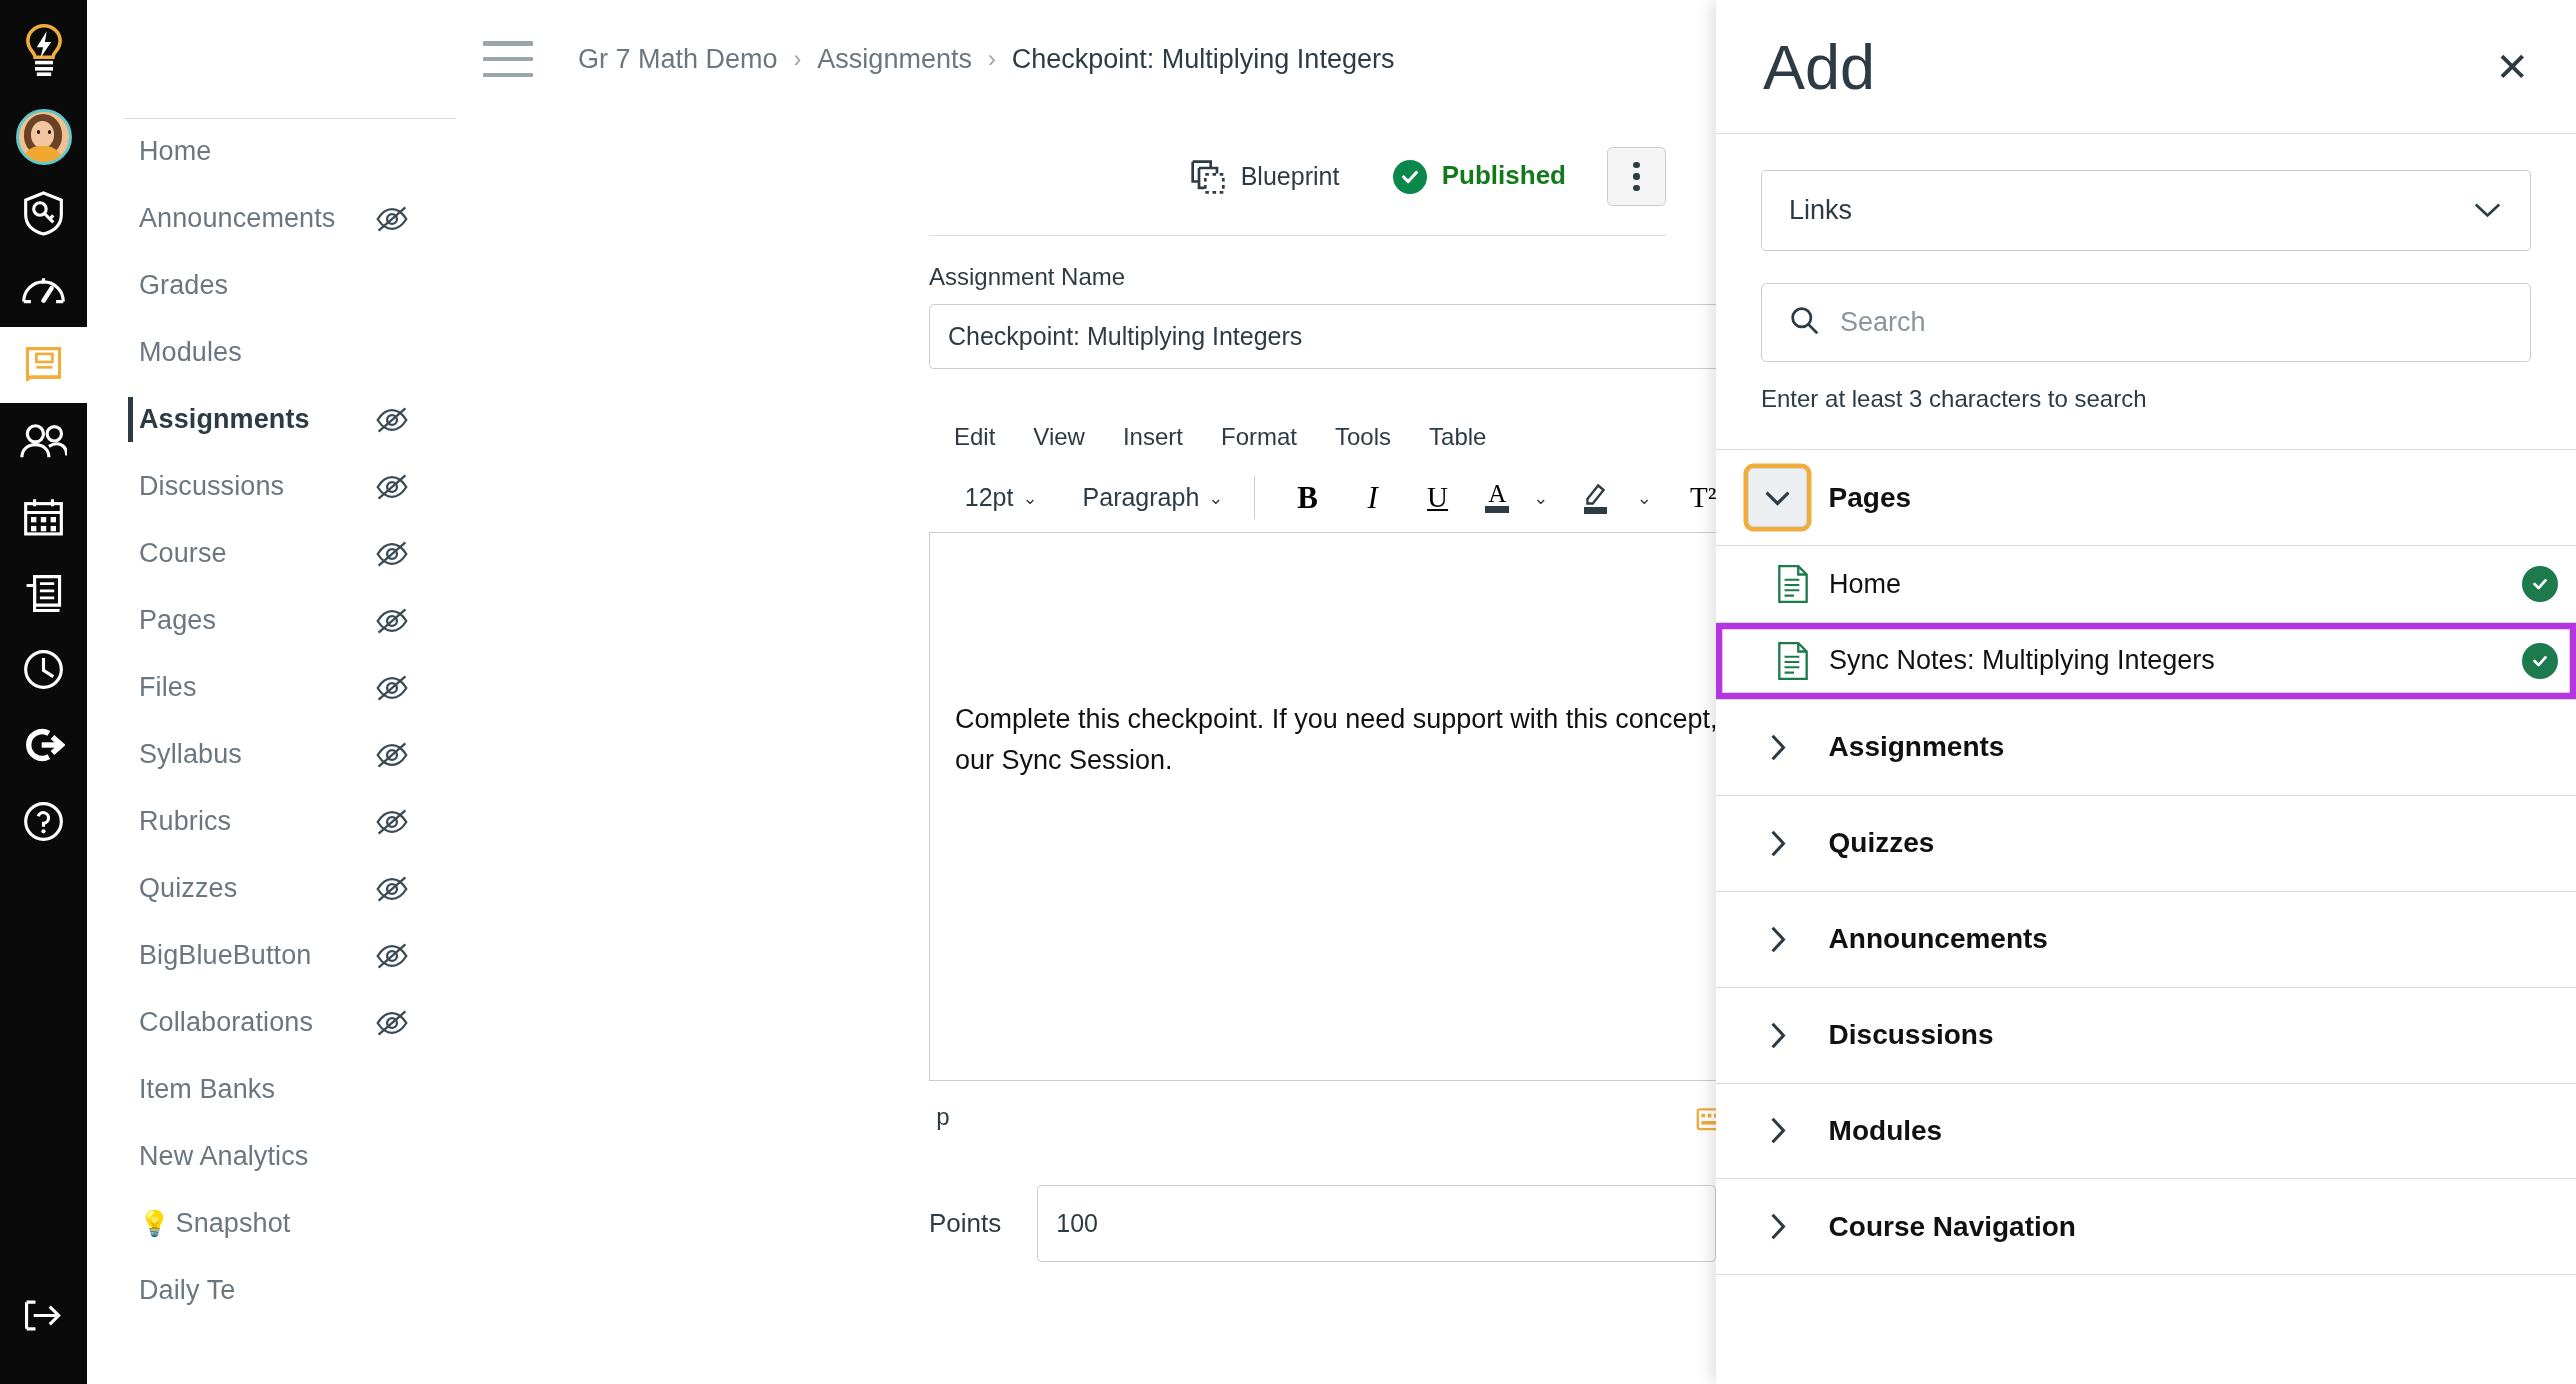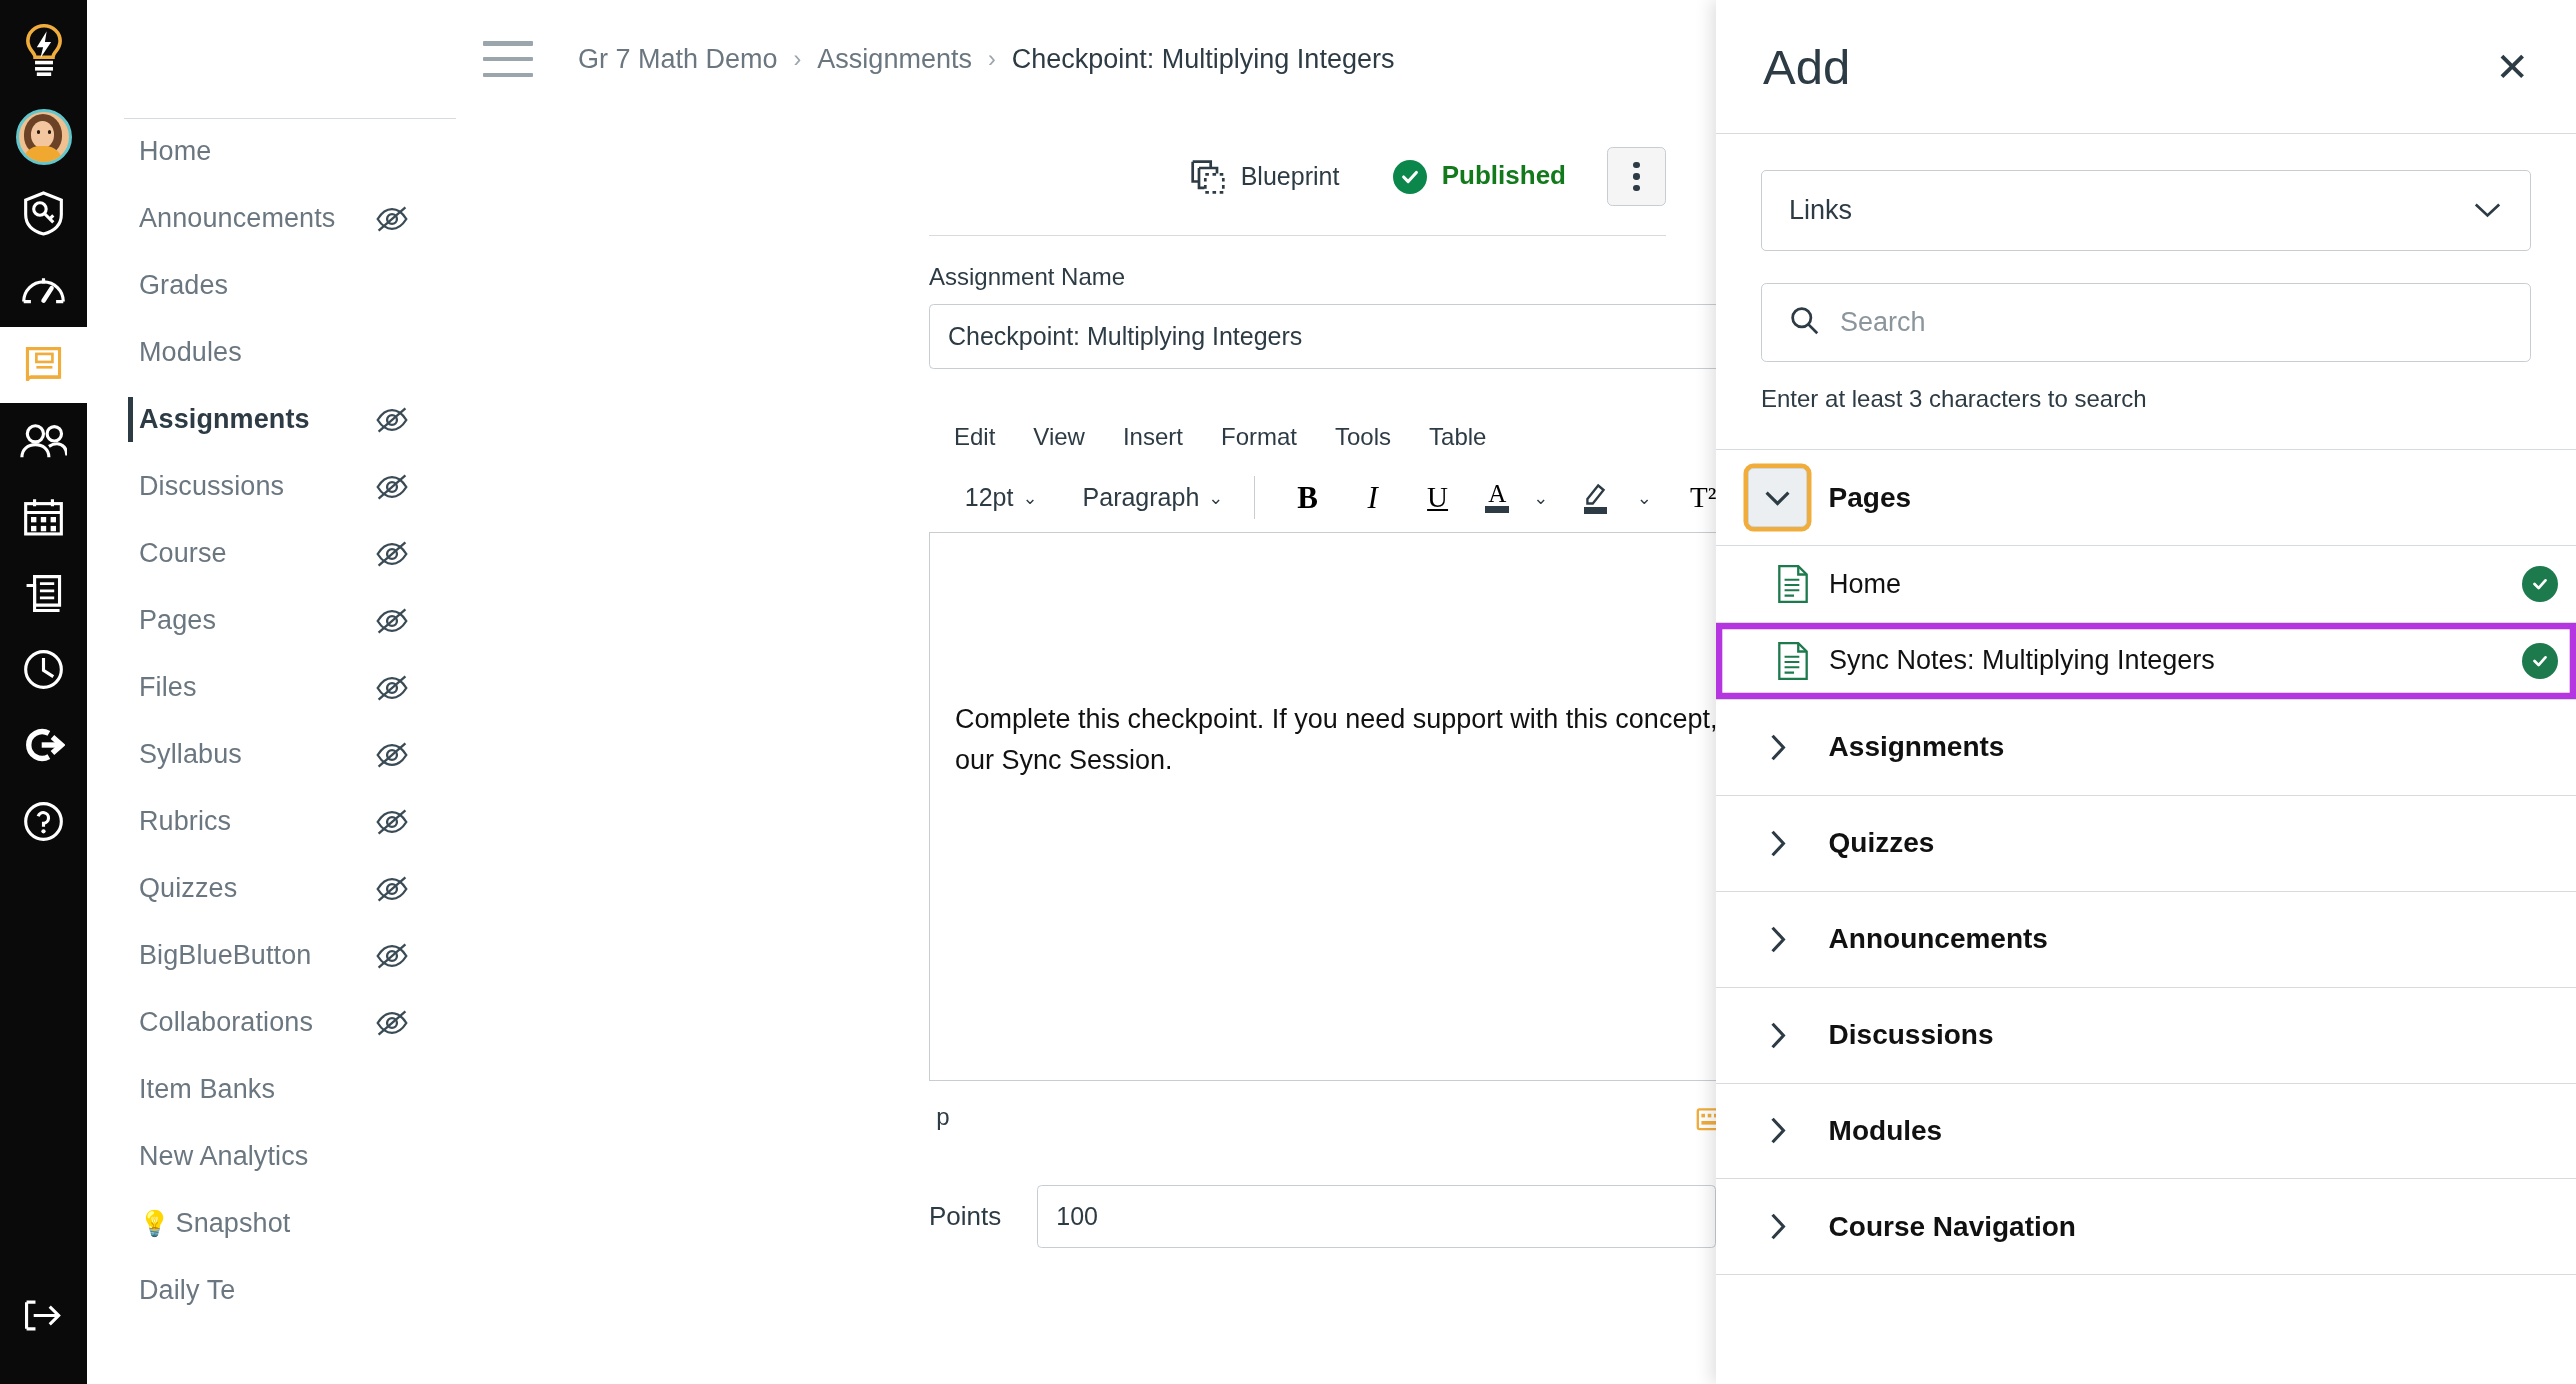--- a/index.html
+++ b/index.html
@@ -123,31 +123,31 @@
   #rce-status .right { margin-left: auto; display: flex; align-items: center; color: #f0ad3c; }
   .st-icon { width: 41px; height: 41px; display: flex; align-items: center; justify-content: center; margin: 0 9px; }
   .st-sep { width: 0.9px; height: 40px; background: #d7dade; margin: 0 14.4px; }
   .st-words { font-size: 25px; color: #f0ad3c; }
   .st-dots { display: grid; grid-template-columns: 5.4px 5.4px; gap: 4.5px; margin-left: 20px; }
   .st-dots i { width: 5.4px; height: 5.4px; border-radius: 50%; background: #2d3b45; }
 
   #points-row { display: flex; align-items: center; margin-left: 473px; margin-top: 32px; }
   #points-label { font-size: 26px; color: #2d3b45; margin-right: 36px; }
   #points-input {
-    width: 684px; height: 63px; border: 0.9px solid #c7cdd1; border-radius: 4.5px;
+    width: 684px; height: 77px; border: 0.9px solid #c7cdd1; border-radius: 4.5px;
     font-size: 25px; color: #2d3b45; padding: 0 18px; font-family: "Liberation Sans", sans-serif;
   }
 
   
   #tray {
     position: absolute; right: 0; top: 0; width: 860px; height: 1384px;
     background: #fff; box-shadow: -5.4px 0 16px rgba(0,0,0,.12); z-index: 20;
   }
   #tray-header { display: flex; align-items: center; height: 133px; padding: 0 47px; }
-  #tray-title { font-size: 49px; color: #2d3b45; }
+  #tray-title { font-size: 63px; color: #2d3b45; }
   #tray-close { margin-left: auto; font-size: 40px; color: #2d3b45; line-height: 1; background: none; border: none; font-family: "Liberation Sans", sans-serif; }
   #tray-divider { height: 0.9px; background: #d7dade; }
   #tray-form { padding: 36px 45px 0 45px; }
   #type-select {
     width: 100%; height: 81px; border: 0.9px solid #c7cdd1; border-radius: 5px;
     display: flex; align-items: center; padding: 0 27px; font-size: 27px; color: #2d3b45;
   }
   #type-select .chev { margin-left: auto; }
   #search-box {
     margin-top: 32px; width: 100%; height: 79px; border: 0.9px solid #c7cdd1; border-radius: 5.4px;

